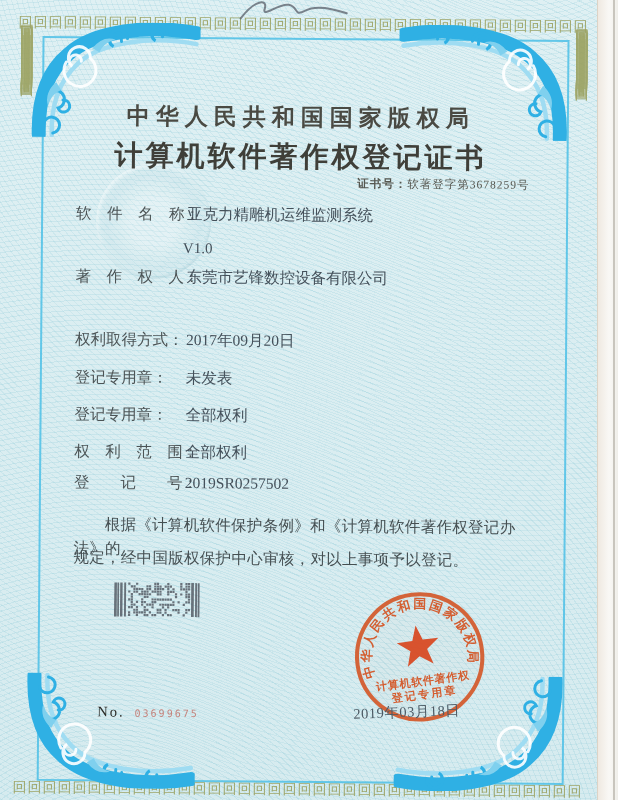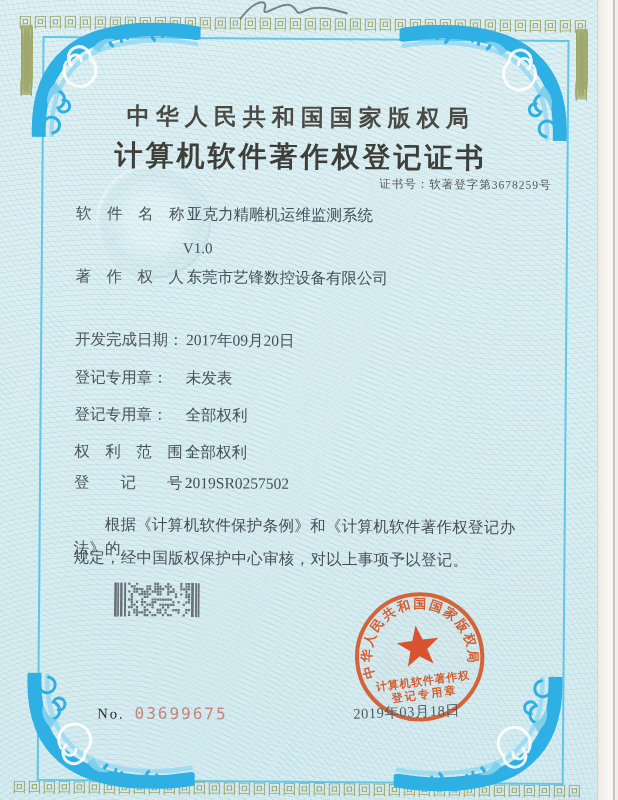--- a/index.html
+++ b/index.html
@@ -48,35 +48,35 @@
   .emboss{position:absolute;left:95px;top:165px;width:115px;height:115px;border-radius:50%;
     background:radial-gradient(circle, rgba(255,255,255,.22) 28%, rgba(175,212,222,.16) 58%, rgba(255,255,255,0) 72%);
     box-shadow:inset 2px 2px 3px rgba(255,255,255,.45), inset -1px -2px 3px rgba(140,185,198,.30);}
 
   
   .authority{position:absolute;left:0;top:102px;width:598px;text-align:center;
     font-size:23px;font-weight:bold;letter-spacing:6px;color:#4a4a43;}
   .cert-title{position:absolute;left:0;top:138px;width:598px;text-align:center;
     font-size:28px;font-weight:bold;letter-spacing:3px;color:#3f3f39;}
   .cert-no{position:absolute;left:356px;top:176px;font-size:11.5px;color:#55564f;letter-spacing:1px;}
-  .cert-no b{font-weight:normal;margin-left:22px;}
+  .cert-no b{font-weight:bold;}
 
   .frow{position:absolute;left:75px;font-size:15.5px;color:#4a545a;white-space:nowrap;}
   .flabel{display:inline-block;width:107px;color:#4c5456;}
   .fvalue{color:#44505a;}
   .fv2{position:absolute;left:182px;font-size:15px;color:#44505a;}
 
   .stmt{position:absolute;left:75px;width:458px;font-size:15.5px;color:#454f52;letter-spacing:.3px;line-height:1.55;}
   .stmt-1{top:514px;text-indent:2em;}
   .stmt-2{top:547px;}
 
   .barcode{position:absolute;left:116px;top:583px;width:86px;height:36px;}
 
   .serial{position:absolute;left:100px;top:705px;font-size:14.5px;color:#2c2c28;letter-spacing:2px;}
-  .serial .num{font-family:"DejaVu Sans Mono","Liberation Mono",monospace;color:#c4837c;letter-spacing:2px;margin-left:10px;font-size:16px;}
+  .serial .num{font-family:"DejaVu Sans Mono","Liberation Mono",monospace;color:#c4837c;letter-spacing:2px;margin-left:10px;font-size:10px;}
 
   .seal{position:absolute;left:352px;top:586px;width:140px;height:140px;mix-blend-mode:multiply;opacity:.92;z-index:4;}
   .issue-date{position:absolute;left:356px;top:702px;font-size:14.5px;color:#4c5a64;letter-spacing:.5px;z-index:5;transform:rotate(-2.5deg);}
 
   .handwriting{position:absolute;left:232px;top:-2px;width:120px;height:26px;z-index:6;}
 </style>
 </head>
 <body>
 
 <div class="paper"></div>
@@ -129,21 +129,21 @@
     <span class="fvalue">亚克力精雕机运维监测系统</span>
   </div>
   <div class="fv2" style="top:241px">V1.0</div>
 
   <div class="frow" style="top:268px">
     <span class="flabel">著　作　权　人：</span>
     <span class="fvalue">东莞市艺锋数控设备有限公司</span>
   </div>
 
   <div class="frow" style="top:331px">
-    <span class="flabel">开发完成日期：</span>
+    <span class="flabel">权利取得方式：</span>
     <span class="fvalue">2017年09月20日</span>
   </div>
 
   <div class="frow" style="top:369px">
     <span class="flabel">登记专用章：</span>
     <span class="fvalue">未发表</span>
   </div>
 
   <div class="frow" style="top:406px">
     <span class="flabel">登记专用章：</span>

